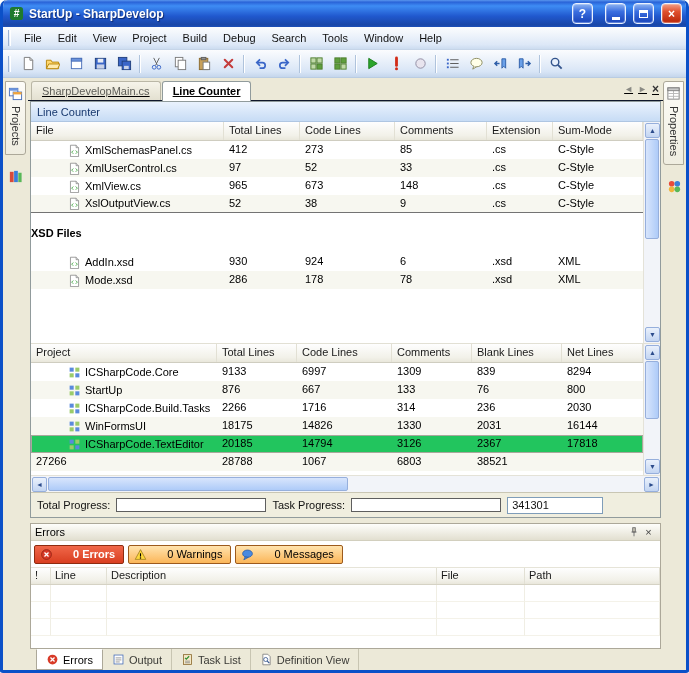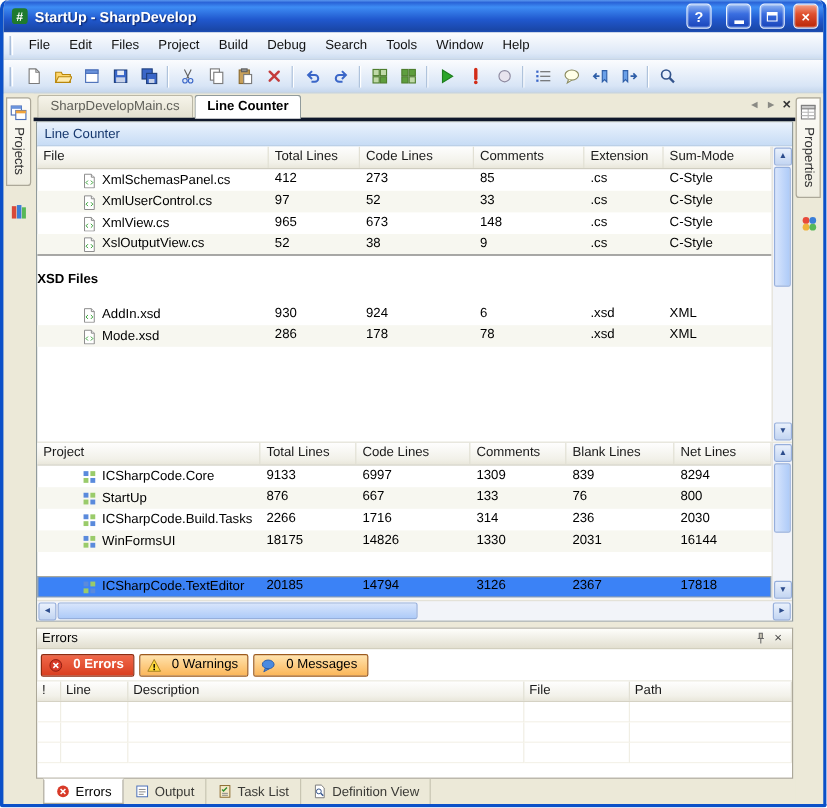--- a/index.html
+++ b/index.html
@@ -49,21 +49,21 @@
   .strip.right{ width:23px; }
   .vtab{
     width:21px; margin-left:2px; border:1px solid #ACA899; border-radius:0 3px 3px 0;
     background:linear-gradient(#FDFCF8,#EFEDE0); display:flex; flex-direction:column; align-items:center; gap:5px; padding:4px 0 8px;
   }
   .strip.right .vtab{ margin-left:0; border-radius:3px 0 0 3px; }
   .vtext{ writing-mode:vertical-rl; font-size:11px; color:#333; }
   .strip .lone-icon{ display:flex; justify-content:center; margin-top:14px; }
   .center{ flex:1; min-width:0; display:flex; flex-direction:column; }
   
-  .doctabs{ height:23px; flex:none; display:flex; padding:2px 4px 0 3px; border-bottom:3px solid #0f172a; }
+  .doctabs{ height:23px; flex:none; display:flex; align-items:flex-end; padding:2px 4px 0 3px; border-bottom:1px solid #0f172a;text-decoration:underline; }
   .doc-tab{
     padding:3px 10px; font-size:11px; color:#5E5E58; margin-right:1px;
     border:1px solid #BAB7A6; border-bottom:none; border-radius:3px 3px 0 0;
     background:linear-gradient(#F6F4EA,#E3E0D0);
   }
   .doc-tab.active{ background:#fff; color:#000; font-weight:bold; border-color:#919B9C; position:relative; top:1px; padding-bottom:4px; }
   .tabnav{ margin-left:auto; display:flex; align-items:center; gap:5px; padding-bottom:4px; }
   .tabnav span{ font-size:9px; color:#8A8A84; }
   .tabnav .x{ font-size:12px; color:#333; font-weight:bold; }
   
@@ -74,21 +74,21 @@
   }
   .tablezone{ position:relative; padding-right:17px; overflow:hidden; }
   .files-table{ flex:1; min-height:0; }
   .projects-table{ flex:none; height:132px; border-top:1px solid #E2E0D4; }
   .thead{ display:grid; height:19px; background:linear-gradient(#FEFEFE,#F2F1E9 75%,#E9E7DB); border-bottom:1px solid #CFCDC0; }
   .th{ font-size:11px; padding:2px 5px; border-right:1px solid #E2E0D4; white-space:nowrap; overflow:hidden; color:#1A1A1A; }
   .fgrid{ grid-template-columns:193px 76px 95px 92px 66px 1fr; }
   .pgrid{ grid-template-columns:186px 80px 95px 80px 90px 1fr; }
   .trow.datarow{ display:grid; height:18px; }
   .trow.datarow.alt{ background:#F7F7F0; }
-  .trow.datarow.selected{ background:#3b82f6; box-shadow:inset 0 0 0 1px #A8A89C;margin-top:20px; }
+  .trow.datarow.selected{ background:#22c55e; box-shadow:inset 0 0 0 1px #A8A89C; }
   .trow.datarow.divider{ border-bottom:1px solid #737373; }
   .td{ font-size:11px; line-height:17px; padding:0 5px; white-space:nowrap; overflow:hidden; }
   .namecell{ display:flex; align-items:center; gap:4px;padding-left:37px; }
   .row-icon svg{ width:13px; height:13px; display:block; }
   .trow.blankrow{ height:11px; }
   .trow.grouprow{ height:18px; font-size:11px; font-weight:bold; padding-left:0; line-height:18px; }
   
   .vscroll{ position:absolute; top:0; right:0; bottom:0; width:17px; background:#F2F4F9; border-left:1px solid #E4E2D8; display:flex; flex-direction:column; padding:1px; }
   .hscroll{ flex:none; height:17px; background:#F2F4F9; border-top:1px solid #E4E2D8; display:flex; padding:1px; }
   .sbtn{ flex:none; width:15px; height:15px; background:linear-gradient(#EAF1FC,#C3D5F2); border:1px solid #96AFDC; border-radius:2px; color:#2C4C8C; font-size:7px; display:flex; align-items:center; justify-content:center; }
@@ -102,21 +102,21 @@
   .pbar{ width:150px; height:14px; border:1px solid #5E5E5E; background:#fff; padding:1px; }
   .pfill{ height:100%; background:repeating-linear-gradient(90deg,#3CBE35 0 6px,#FFFFFF 6px 8px); }
   .pvalue{ width:96px; height:17px; border:1px solid #7F9DB9; background:#fff; font-size:11px; padding:1px 4px; line-height:13px; }
   
   .errors-panel{ flex:none; height:126px; margin:5px 2px 0; border:1px solid #ACA899; background:#fff; display:flex; flex-direction:column; }
   .ep-title{ height:17px; flex:none; display:flex; align-items:center; padding:0 4px; font-size:11px; background:linear-gradient(#FEFEFB,#E2DFD0); border-bottom:1px solid #D2CFBE; }
   .ep-title .sp{ flex:1; }
   .ep-ico{ width:15px; height:14px; display:flex; align-items:center; justify-content:center; color:#444; font-size:11px; }
   .ep-ico svg{ width:12px; height:12px; }
   .ep-filters{ height:27px; flex:none; display:flex; align-items:center; gap:4px; padding:0 3px; border-bottom:1px solid #E6E4D8; }
-  .filter-btn{ display:inline-flex; align-items:center; gap:8px; padding:2px 8px 2px 5px; border:1px solid #9C5A1D; border-radius:2px; font-size:11px; font-family:inherit; }
+  .filter-btn{ display:inline-flex; align-items:center; gap:20px; padding:2px 8px 2px 5px; border:1px solid #9C5A1D; border-radius:2px; font-size:11px; font-family:inherit; }
   .filter-btn svg{ width:13px; height:13px; display:block; }
   .filter-btn.errors{ background:linear-gradient(#F0684A,#D93E20); color:#fff; font-weight:bold; border-color:#8E2B10; }
   .filter-btn.warnings,.filter-btn.messages{ background:linear-gradient(#FFE3AE,#FBB659); color:#000; }
   .egrid{ grid-template-columns:20px 56px 330px 88px 1fr; }
   .ep-head{ display:grid; height:17px; flex:none; background:linear-gradient(#FEFEFE,#F2F1E9 75%,#E9E7DB); border-bottom:1px solid #D5D2C4; }
   .ep-head .th{ padding:1px 4px; }
   .ep-body{ flex:1; overflow:hidden; }
   .ep-row{ display:grid; height:17px; }
   .ep-row .td{ border-right:1px solid #F0EEE4; border-bottom:1px solid #F4F2E9; height:17px; }
   
@@ -150,21 +150,21 @@
         <span class="glyph-max"></span>
       </span>
     <span class="wbtn close">×</span>
   </div>
 
   <div class="menubar">
     <span class="grip"></span>
     <span id="menuitems" style="display:flex">
         <span class="menu-item">File</span>
         <span class="menu-item">Edit</span>
-        <span class="menu-item">Files</span>
+        <span class="menu-item">View</span>
         <span class="menu-item">Project</span>
         <span class="menu-item">Build</span>
         <span class="menu-item">Debug</span>
         <span class="menu-item">Search</span>
         <span class="menu-item">Tools</span>
         <span class="menu-item">Window</span>
         <span class="menu-item">Help</span>
       </span>
   </div>
 
@@ -649,20 +649,27 @@
             </div>
           </div>
 
         <div class="hscroll">
           <span class="sbtn">◄</span>
           <span class="sthumb"></span>
           <span class="sspace"></span>
           <span class="sbtn">►</span>
         </div>
 
+        <div class="progress-row">
+          <span>Total Progress:</span>
+          <span class="pbar"><span class="pfill" style="width: 97%;"></span></span>
+          <span>Task Progress:</span>
+          <span class="pbar"><span class="pfill" style="width: 100%;"></span></span>
+          <span class="pvalue">341301</span>
+        </div>
       </div>
 
       <div class="errors-panel">
         <div class="ep-title">
           <span>Errors</span>
           <span class="sp"></span>
           <span class="ep-ico">
               <svg viewBox="0 0 14 14">
                 <rect x="5.5" y="2" width="3" height="5" fill="#C8C4B4" stroke="#666"></rect>
                 <path d="M4 7h6M7 7v5" stroke="#666" fill="none"></path>

